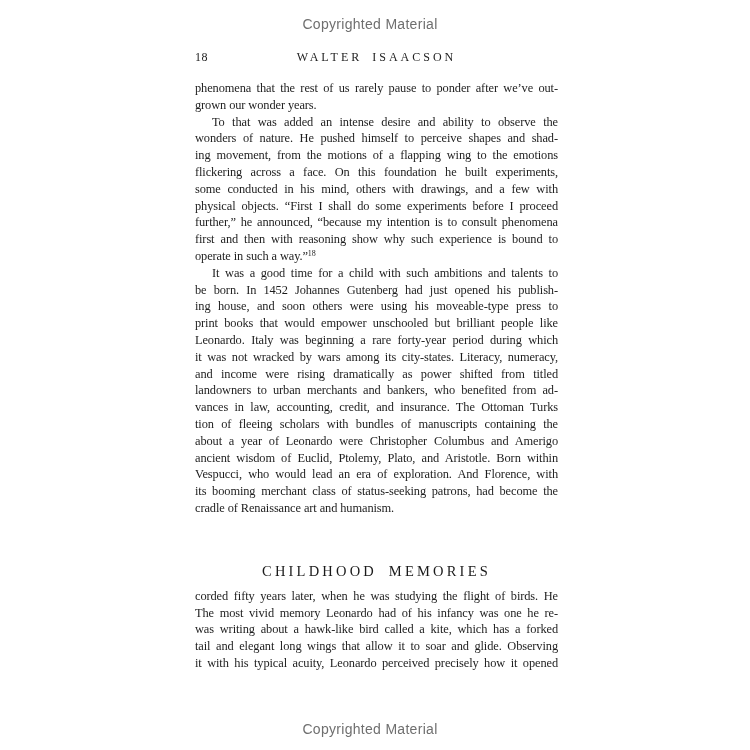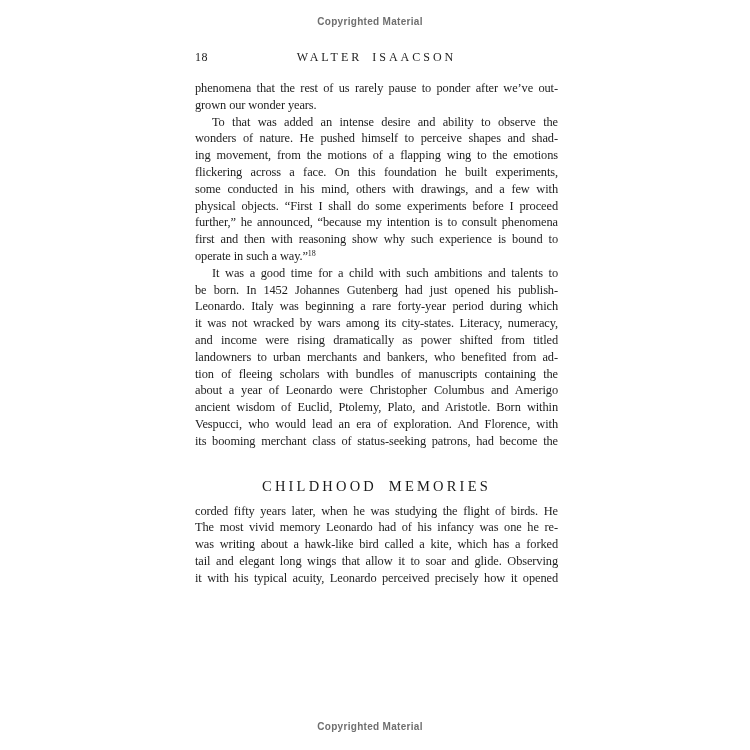--- a/index.html
+++ b/index.html
@@ -15,22 +15,22 @@
     overflow: hidden;
     font-family: "Liberation Serif", "DejaVu Serif", serif;
     color: #1d1d1d;
   }
   .notice {
     position: absolute;
     left: 0;
     width: 740px;
     text-align: center;
     font-family: "Liberation Sans", "DejaVu Sans", sans-serif;
-    font-weight: 700;
-    font-size: 10px;
+    font-weight: 400;
+    font-size: 14px;
     letter-spacing: 0.3px;
     color: #6f6f6f;
   }
   .notice.top { top: 16px; }
   .notice.bottom { top: 721px; }
   .running-header {
     position: absolute;
     top: 50px;
     left: 195px;
     width: 363px;
@@ -70,21 +70,21 @@
   .line.indent {
     text-indent: 17px;
   }
   .line sup {
     font-size: 8px;
     line-height: 0;
     vertical-align: 4px;
     letter-spacing: 0;
   }
   .section-heading {
-    margin-top: 27px;
+    margin-top: 45px;
     margin-bottom: 8px;
     text-align: center;
     font-size: 14.5px;
     line-height: 18px;
     letter-spacing: 3.2px;
     word-spacing: 5px;
     color: #1a1a1a;
   }
 </style>
 </head>
@@ -111,29 +111,33 @@
         <div class="line">flickering across a face. On this foundation he built experiments,</div>
         <div class="line">some conducted in his mind, others with drawings, and a few with</div>
         <div class="line">physical objects. “First I shall do some experiments before I proceed</div>
         <div class="line">further,” he announced, “because my intention is to consult phenomena</div>
         <div class="line">first and then with reasoning show why such experience is bound to</div>
         <div class="line flush">operate in such a way.”<sup>18</sup></div>
       </div>
       <div class="paragraph">
         <div class="line indent">It was a good time for a child with such ambitions and talents to</div>
         <div class="line">be born. In 1452 Johannes Gutenberg had just opened his publish-</div>
+        <div class="line">ing house, and soon others were using his moveable-type press to</div>
+        <div class="line">print books that would empower unschooled but brilliant people like</div>
         <div class="line">Leonardo. Italy was beginning a rare forty-year period during which</div>
         <div class="line">it was not wracked by wars among its city-states. Literacy, numeracy,</div>
         <div class="line">and income were rising dramatically as power shifted from titled</div>
         <div class="line">landowners to urban merchants and bankers, who benefited from ad-</div>
+        <div class="line">vances in law, accounting, credit, and insurance. The Ottoman Turks</div>
         <div class="line">tion of fleeing scholars with bundles of manuscripts containing the</div>
         <div class="line">about a year of Leonardo were Christopher Columbus and Amerigo</div>
         <div class="line">ancient wisdom of Euclid, Ptolemy, Plato, and Aristotle. Born within</div>
         <div class="line">Vespucci, who would lead an era of exploration. And Florence, with</div>
         <div class="line">its booming merchant class of status-seeking patrons, had become the</div>
+        <div class="line flush">cradle of Renaissance art and humanism.</div>
       </div>
       <div class="section-heading">CHILDHOOD MEMORIES</div>
       <div class="paragraph">
         <div class="line">corded fifty years later, when he was studying the flight of birds. He</div>
         <div class="line">The most vivid memory Leonardo had of his infancy was one he re-</div>
         <div class="line">was writing about a hawk-like bird called a kite, which has a forked</div>
         <div class="line">tail and elegant long wings that allow it to soar and glide. Observing</div>
         <div class="line">it with his typical acuity, Leonardo perceived precisely how it opened</div>
       </div>
     </div>

